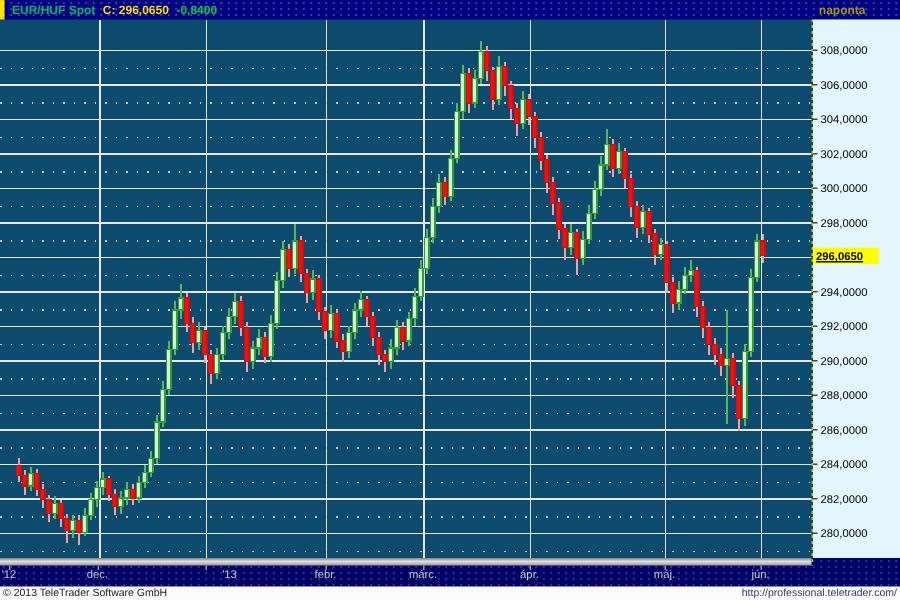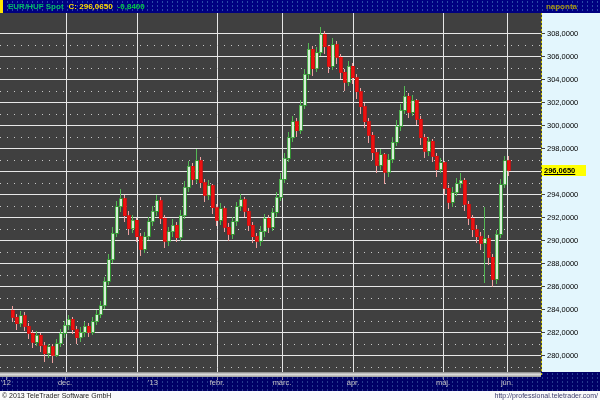--- a/index.html
+++ b/index.html
@@ -1,18 +1,18 @@
 <!DOCTYPE html>
 <html><head>
 <meta charset="utf-8">
 <style>
   html,body{margin:0;padding:0;background:#ffffff;}
   *{box-sizing:border-box;}
   .screen{position:relative;width:600px;height:400px;overflow:hidden;
-          font-family:"Liberation Sans",sans-serif;background:#404040;}
+          font-family:"Liberation Sans",sans-serif;background:#0c4a6e;}
 
   
   .topbar{position:absolute;left:0;top:0;width:600px;height:13px;background:#000080;
           background-image:radial-gradient(#2a4aa8 0.7px,transparent 0.8px);
           background-size:5px 4px;display:flex;align-items:center;}
   .topbar .accent{position:absolute;left:0;top:0;width:3px;height:13px;background:#ffe400;}
   .topbar .txt{font-size:8px;font-weight:bold;line-height:13px;white-space:nowrap;}
   .t-symbol{color:#00bb66;margin-left:8px;}
   .t-close{color:#ffdd00;margin-left:5px;}
   .t-change{color:#00cc44;margin-left:5px;}

